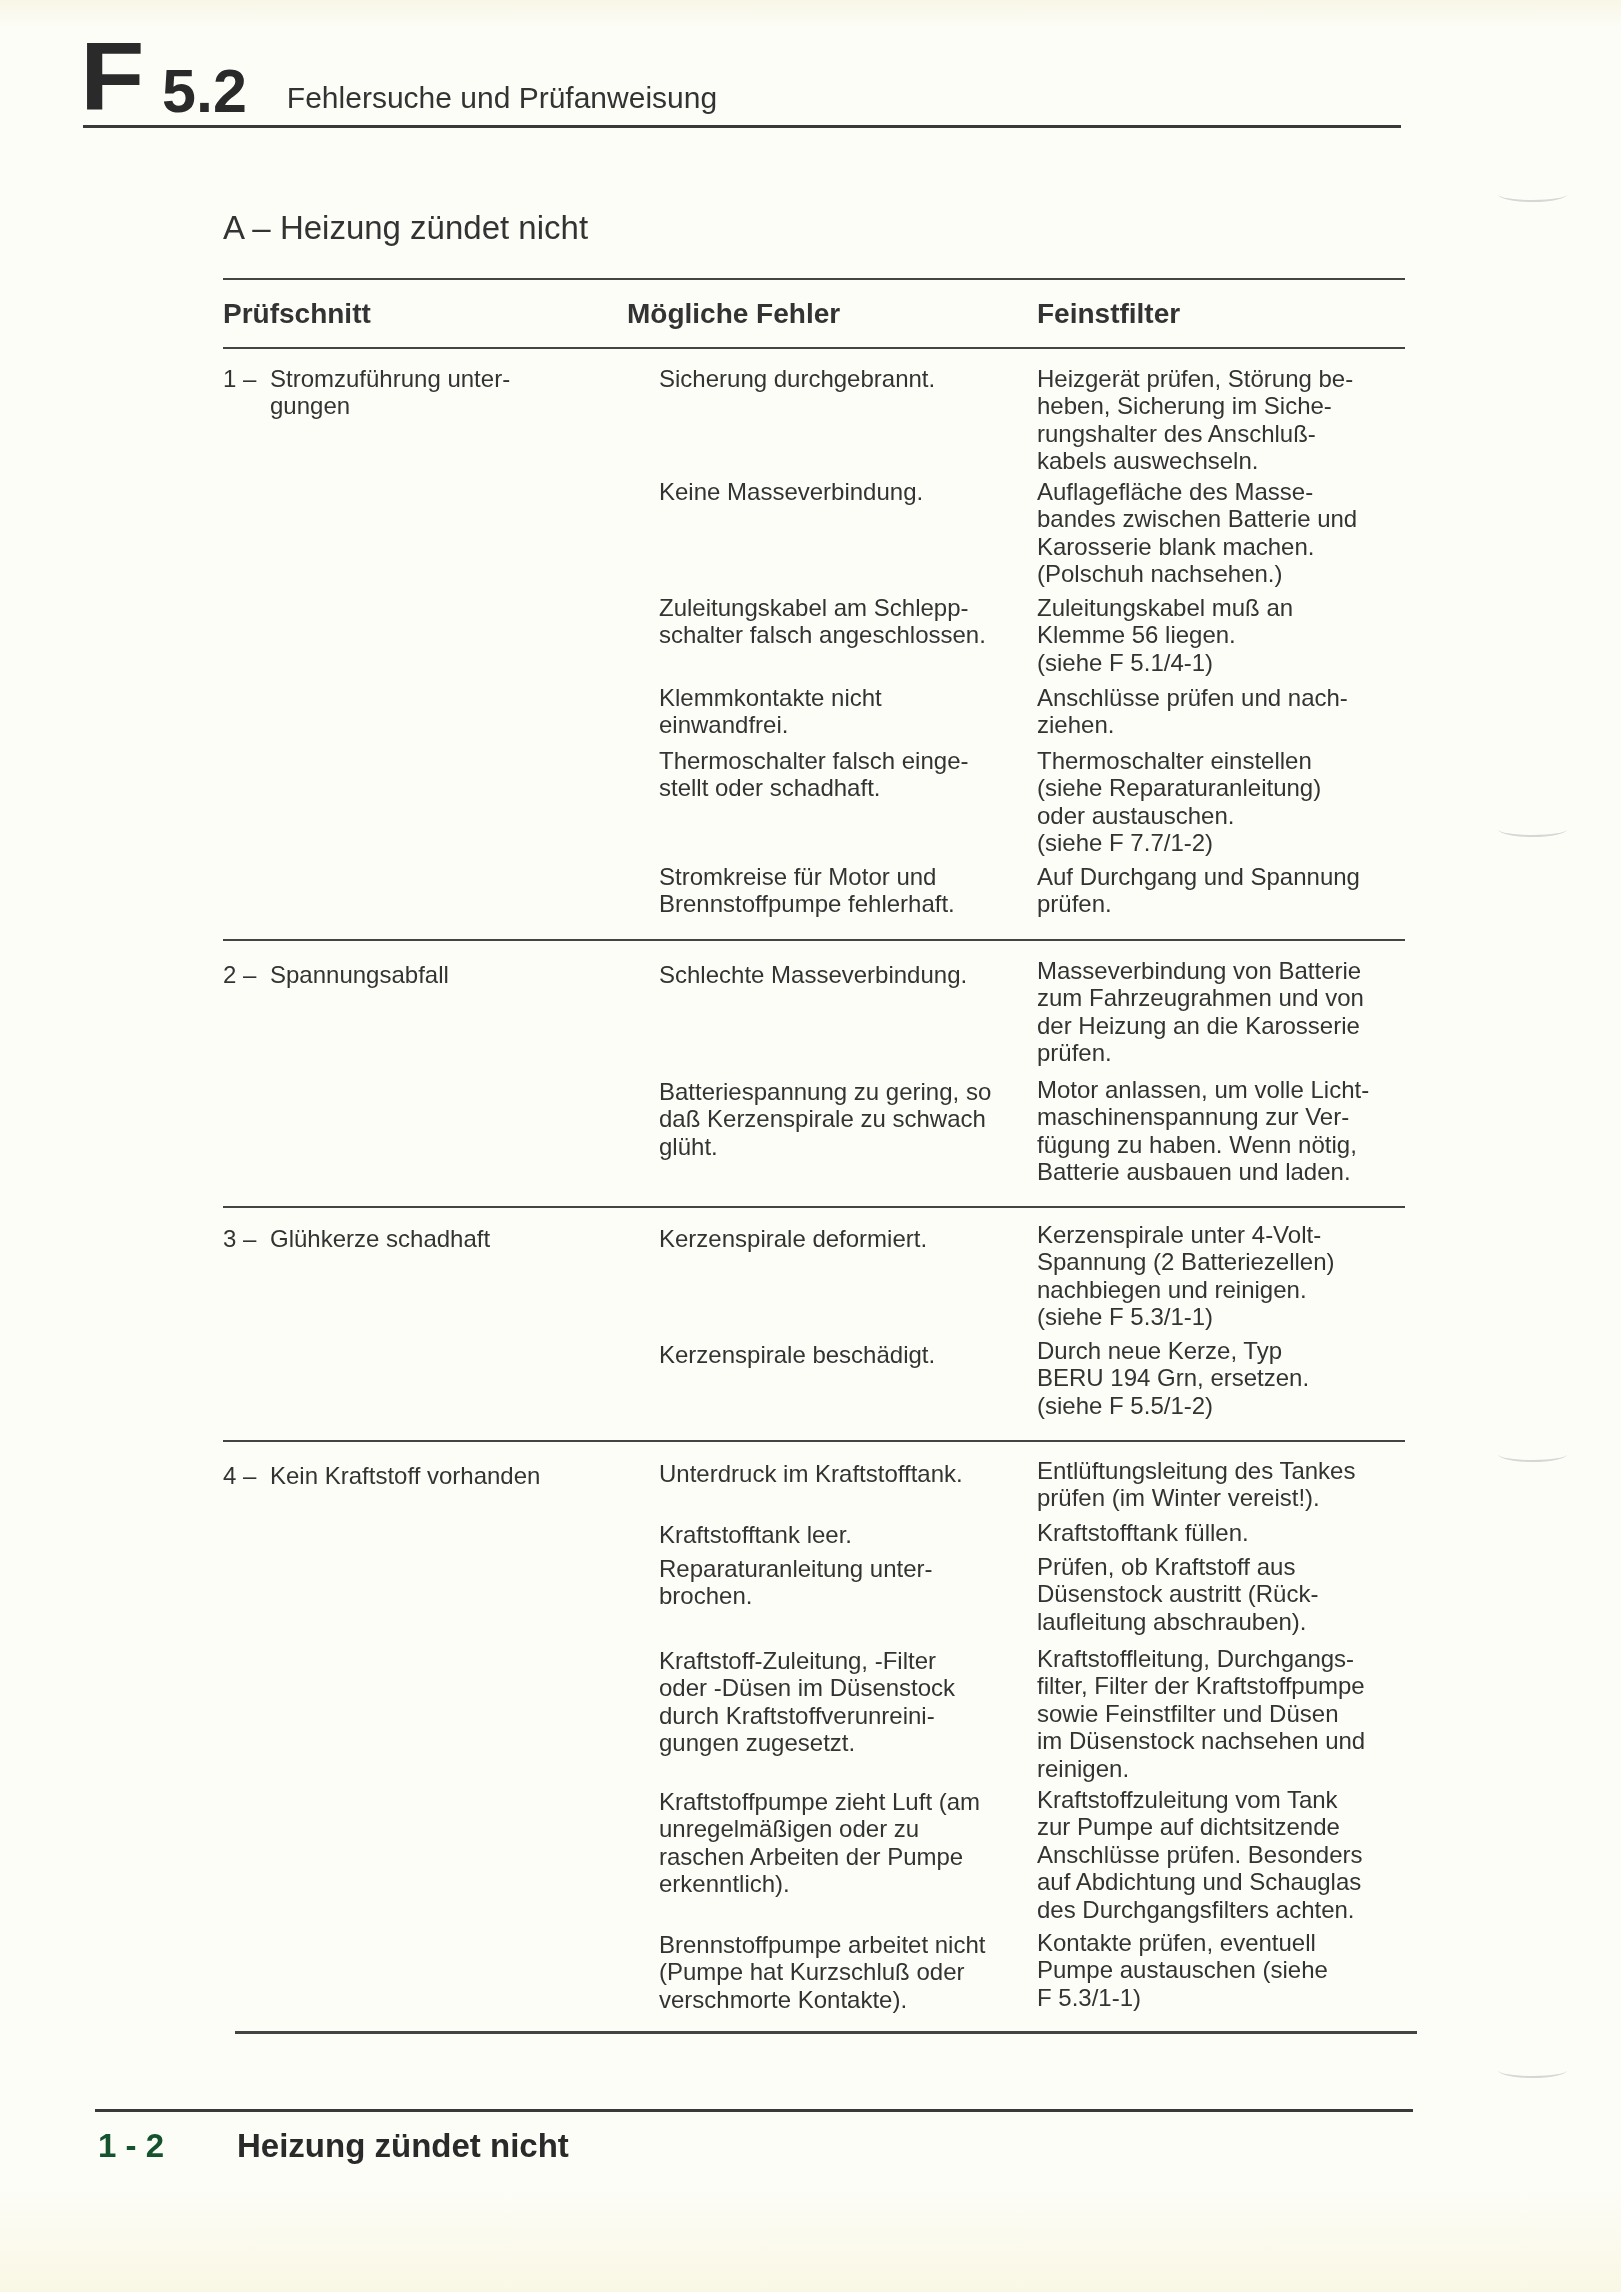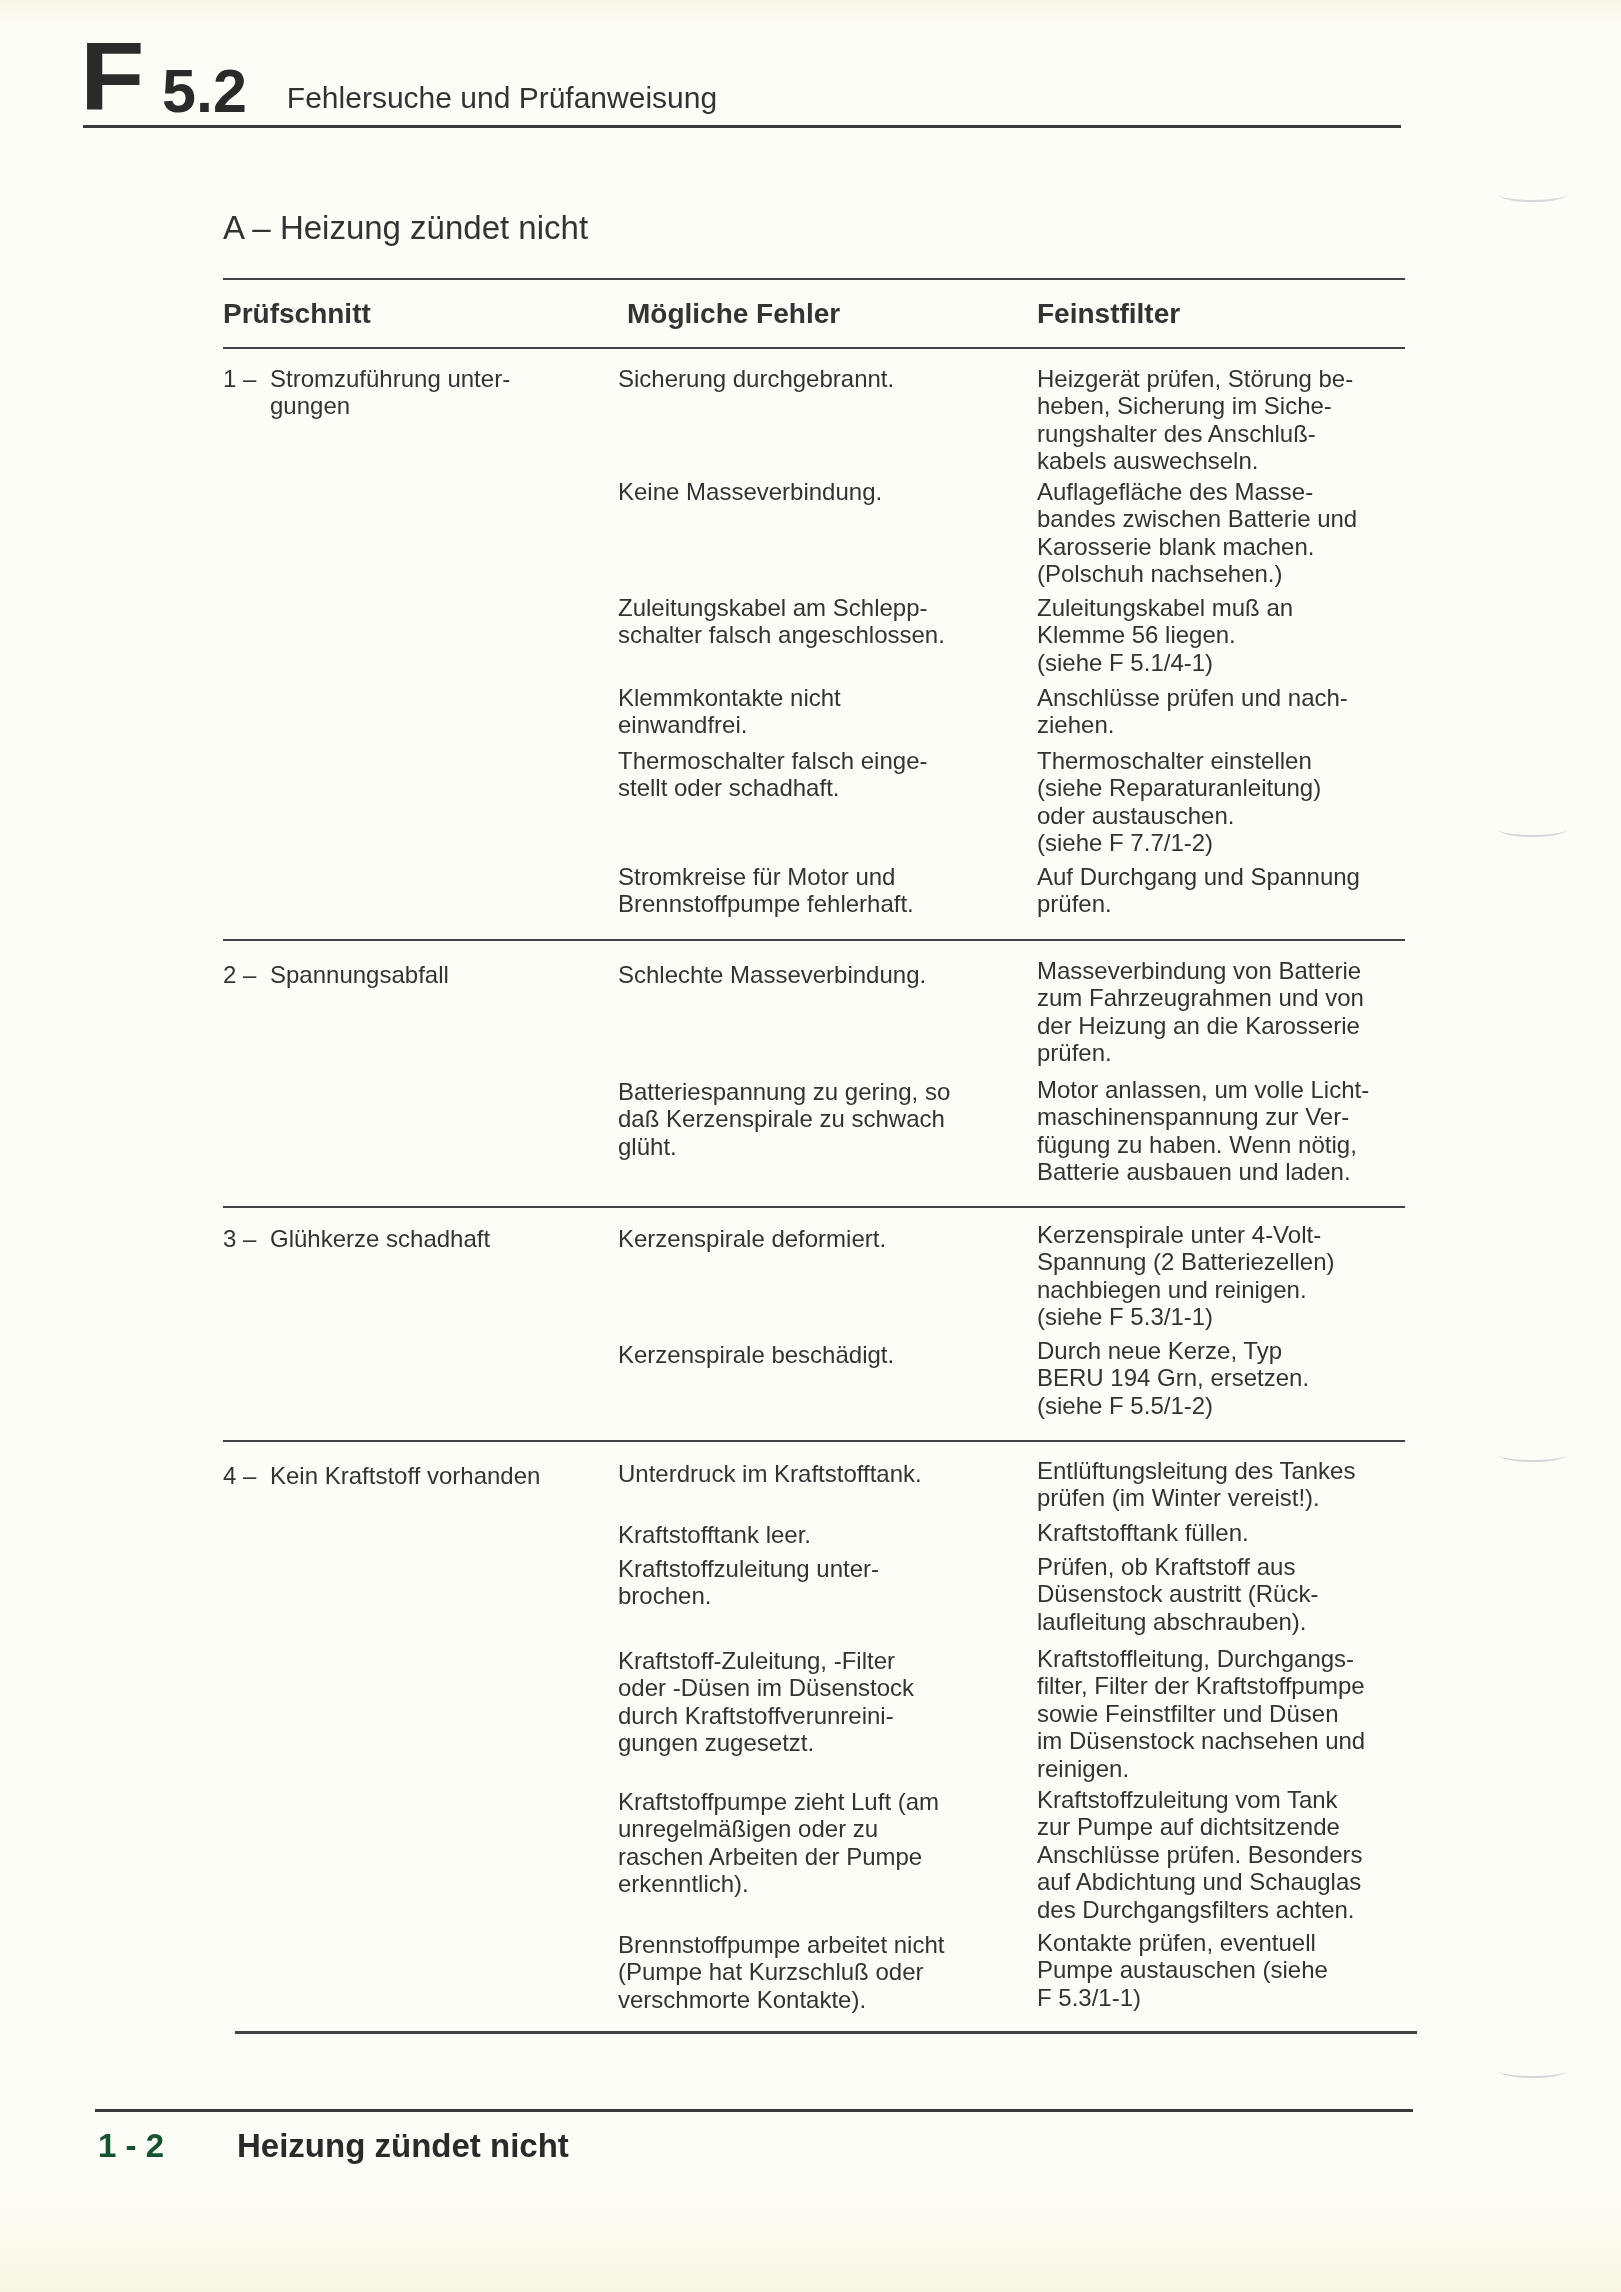--- a/index.html
+++ b/index.html
@@ -22,21 +22,21 @@
 
   .rule { position: absolute; left: 223px; width: 1182px; height: 2px; background: #444; }
   .rule.thick { height: 2.9px; }
 
   .th { position: absolute; top: 298px; font-size: 28px; font-weight: bold; color: #333; }
 
   .row-label { position: absolute; left: 223px; width: 382px; font-size: 24px; line-height: 27.4px; color: #333; }
   .row-label .num { display: inline-block; width: 47px; }
   .row-label .cont { padding-left: 47px; }
   .entry { position: absolute; font-size: 24px; line-height: 27.4px; color: #333; white-space: pre-line; }
-  .c2 { left: 618px; width: 392px; }
+  .c2 { left: 659px; width: 392px; }
   .c3 { left: 1037px; width: 382px; }
 
   .hole-shadow { position: absolute; left: 1498px; width: 69px; height: 13.7px; border-bottom: 2px solid #d6d6d6; border-radius: 0 0 50% 50%; }
 
   .footer-rule { position: absolute; left: 95px; top: 2109px; width: 1318px; height: 2.9px; background: #3a3a3a; }
   .footer-page { position: absolute; left: 98px; top: 2127px; font-size: 33px; font-weight: bold; color: #14532d; }
   .footer-title { position: absolute; left: 237px; top: 2127px; font-size: 33px; font-weight: bold; color: #2a2a2a; }
 </style>
 </head>
 <body>
@@ -126,21 +126,21 @@
 <div class="rule" style="top:1440px"></div>
 
 <div class="row-label" style="top:1462px">
   <div><span class="num">4 –</span><span>Kein Kraftstoff vorhanden</span></div>
 </div>
 <div class="entry c2" style="top:1460px">Unterdruck im Kraftstofftank.</div>
 <div class="entry c3" style="top:1457px">Entlüftungsleitung des Tankes
 prüfen (im Winter vereist!).</div>
 <div class="entry c2" style="top:1521px">Kraftstofftank leer.</div>
 <div class="entry c3" style="top:1519px">Kraftstofftank füllen.</div>
-<div class="entry c2" style="top:1555px">Kraftstoffzuleitung unter-
+<div class="entry c2" style="top:1555px">Reparaturanleitung unter-
 brochen.</div>
 <div class="entry c3" style="top:1553px">Prüfen, ob Kraftstoff aus
 Düsenstock austritt (Rück-
 laufleitung abschrauben).</div>
 <div class="entry c2" style="top:1647px">Kraftstoff-Zuleitung, -Filter
 oder -Düsen im Düsenstock
 durch Kraftstoffverunreini-
 gungen zugesetzt.</div>
 <div class="entry c3" style="top:1645px">Kraftstoffleitung, Durchgangs-
 filter, Filter der Kraftstoffpumpe

